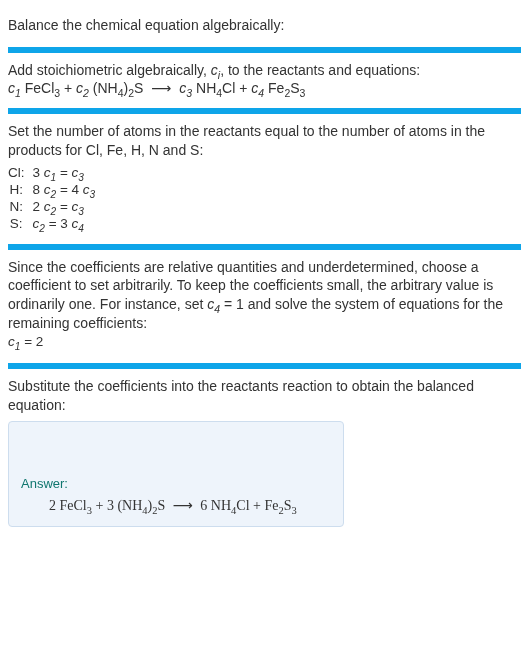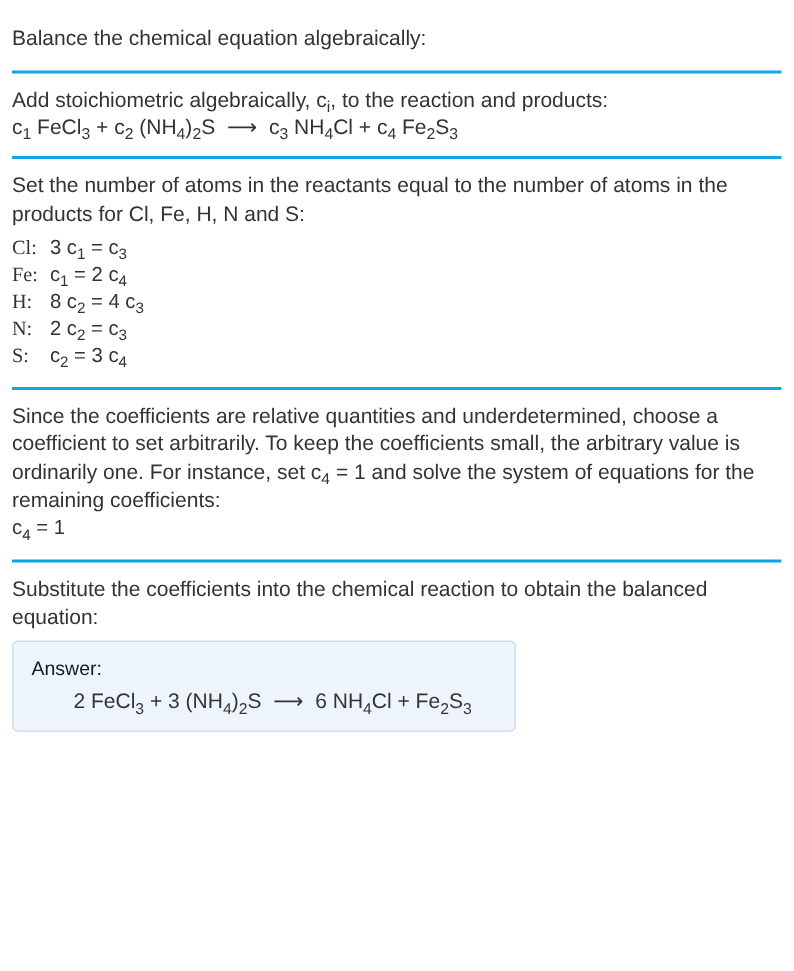--- a/index.html
+++ b/index.html
@@ -6,110 +6,108 @@
     margin: 0;
     padding: 8px;
     font-family: Arial, Helvetica, sans-serif;
     font-size: 14px;
     color: #333;
     width: 529px;
     box-sizing: border-box;
     background: #fff;
   }
   .section {
-    border-bottom: 2px solid #0ea5e9;
+    border-bottom: 6px solid #0ea5e9;
     padding: 8px 0 12px 0;
   }
   .section:last-of-type {
     border-bottom: none;
   }
   .chem {
     font-family: Arial, Helvetica, sans-serif;
   }
   sub {
     font-size: 0.75em;
     vertical-align: sub;
     line-height: 0;
   }
   .italic {
+    font-style: italic;
     margin-top: 32px;
   }
   .arrow {
     display: inline-block;
     padding: 0 4px;
   }
   table.eqs {
     border-collapse: collapse;
     margin-top: 4px;
   }
   table.eqs td {
     padding: 1px 6px 1px 0;
     vertical-align: baseline;
     font-size: 13.5px;
   }
   table.eqs td.lbl {
-    text-align: left;
+    text-align: center;
     padding-right: 8px;
-    font-family: Liberation Serif, serif;
   }
   .coef-list div {
     font-size: 13.5px;
     line-height: 1.35;
   }
   .answer-box {
     background: #eef4fb;
     border: 1px solid #cdddee;
     border-radius: 4px;
     padding: 10px 12px 12px 12px;
     margin-top: 6px;
     display: inline-block;
     min-width: 310px;
   }
   .answer-label {
     font-size: 13px;
-    color: #0f172a;
+    color: #0f766e;
     margin-bottom: 6px;
+    margin-top: 44px;
   }
   .answer-eq {
     padding-left: 28px;
     font-size: 14px;
+    font-family: Liberation Serif, serif;
   }
   .para {
     line-height: 1.35;
   }
 </style>
 </head>
 <body>
 
 <div class="section">
   <div class="para">Balance the chemical equation algebraically:</div>
 </div>
 
 <div class="section">
   <div class="para">
-    <span>Add stoichiometric algebraically, </span><span class="italic"><span>c</span><sub>i</sub></span><span>, to the reaction and products:</span>
+    <span>Add stoichiometric algebraically, </span><span class="italic"><span>c</span><sub>i</sub></span><span>, to the reactants and equations:</span>
   </div>
   <div class="chem">
     <span class="italic"><span>c</span><sub>1</sub></span><span> FeCl</span><sub>3</sub><span> + </span><span class="italic"><span>c</span><sub>2</sub></span><span> (NH</span><sub>4</sub><span>)</span><sub>2</sub><span>S</span>
     <span class="arrow">⟶</span>
     <span class="italic"><span>c</span><sub>3</sub></span><span> NH</span><sub>4</sub><span>Cl + </span><span class="italic"><span>c</span><sub>4</sub></span><span> Fe</span><sub>2</sub><span>S</span><sub>3</sub>
   </div>
 </div>
 
 <div class="section">
   <div class="para">Set the number of atoms in the reactants equal to the number of atoms in the products for Cl, Fe, H, N and S:</div>
   <table class="eqs">
     <tbody>
         <tr>
       <td class="lbl">Cl:</td>
       <td><span>3 </span><span class="italic"><span>c</span><sub>1</sub></span><span> = </span><span class="italic"><span>c</span><sub>3</sub></span></td>
-    </tr>
-    <tr>
-      <td class="lbl">Fe:</td>
-      <td><span></span><span class="italic"><span>c</span><sub>1</sub></span><span> = 2 </span><span class="italic"><span>c</span><sub>4</sub></span></td>
     </tr>
     <tr>
       <td class="lbl">H:</td>
       <td><span>8 </span><span class="italic"><span>c</span><sub>2</sub></span><span> = 4 </span><span class="italic"><span>c</span><sub>3</sub></span></td>
     </tr>
     <tr>
       <td class="lbl">N:</td>
       <td><span>2 </span><span class="italic"><span>c</span><sub>2</sub></span><span> = </span><span class="italic"><span>c</span><sub>3</sub></span></td>
     </tr>
     <tr>
@@ -118,26 +116,26 @@
     </tr>
   </tbody>
     </table>
 </div>
 
 <div class="section">
   <div class="para">
     <span>Since the coefficients are relative quantities and underdetermined, choose a coefficient to set arbitrarily. To keep the coefficients small, the arbitrary value is ordinarily one. For instance, set </span><span class="italic"><span>c</span><sub>4</sub></span><span> = 1 and solve the system of equations for the remaining coefficients:</span>
   </div>
   <div class="coef-list">
-    <div><span class="italic"><span>c</span><sub>4</sub></span><span> = 1</span></div>
+    <div><span class="italic"><span>c</span><sub>1</sub></span><span> = 2</span></div>
   </div>
 </div>
 
 <div class="section">
-  <div class="para">Substitute the coefficients into the chemical reaction to obtain the balanced equation:</div>
+  <div class="para">Substitute the coefficients into the reactants reaction to obtain the balanced equation:</div>
   <div class="answer-box">
     <div class="answer-label">Answer:</div>
     <div class="answer-eq chem">
       <span>2 FeCl</span><sub>3</sub><span> + 3 (NH</span><sub>4</sub><span>)</span><sub>2</sub><span>S</span>
       <span class="arrow">⟶</span>
       <span>6 NH</span><sub>4</sub><span>Cl + Fe</span><sub>2</sub><span>S</span><sub>3</sub>
     </div>
   </div>
 </div>
 

